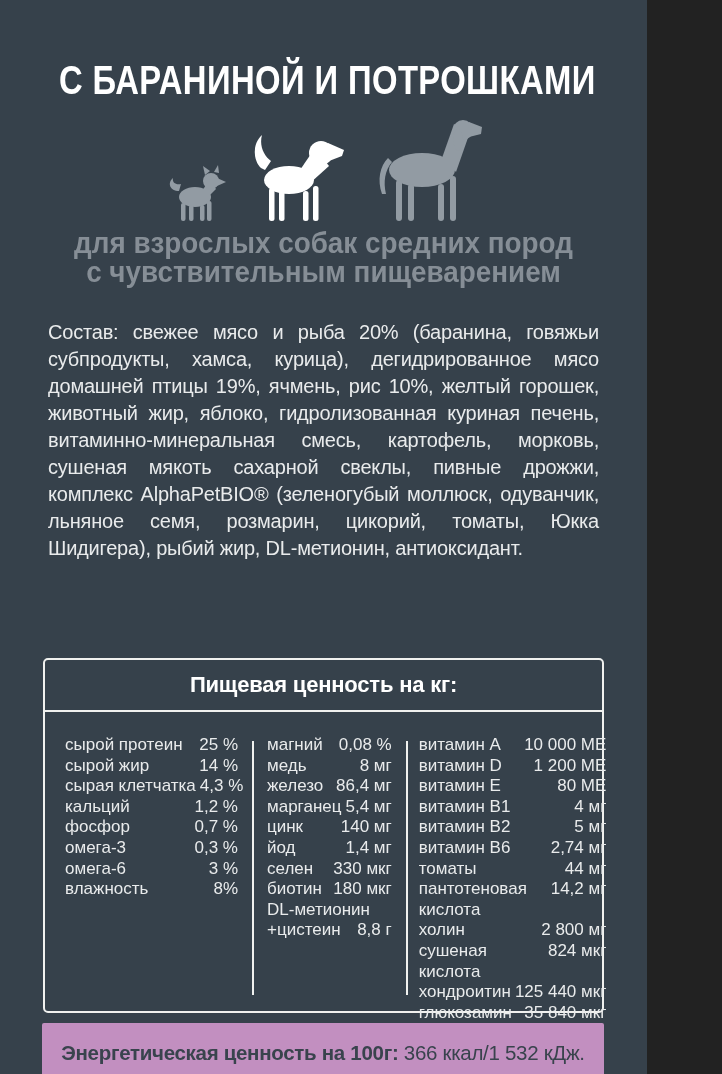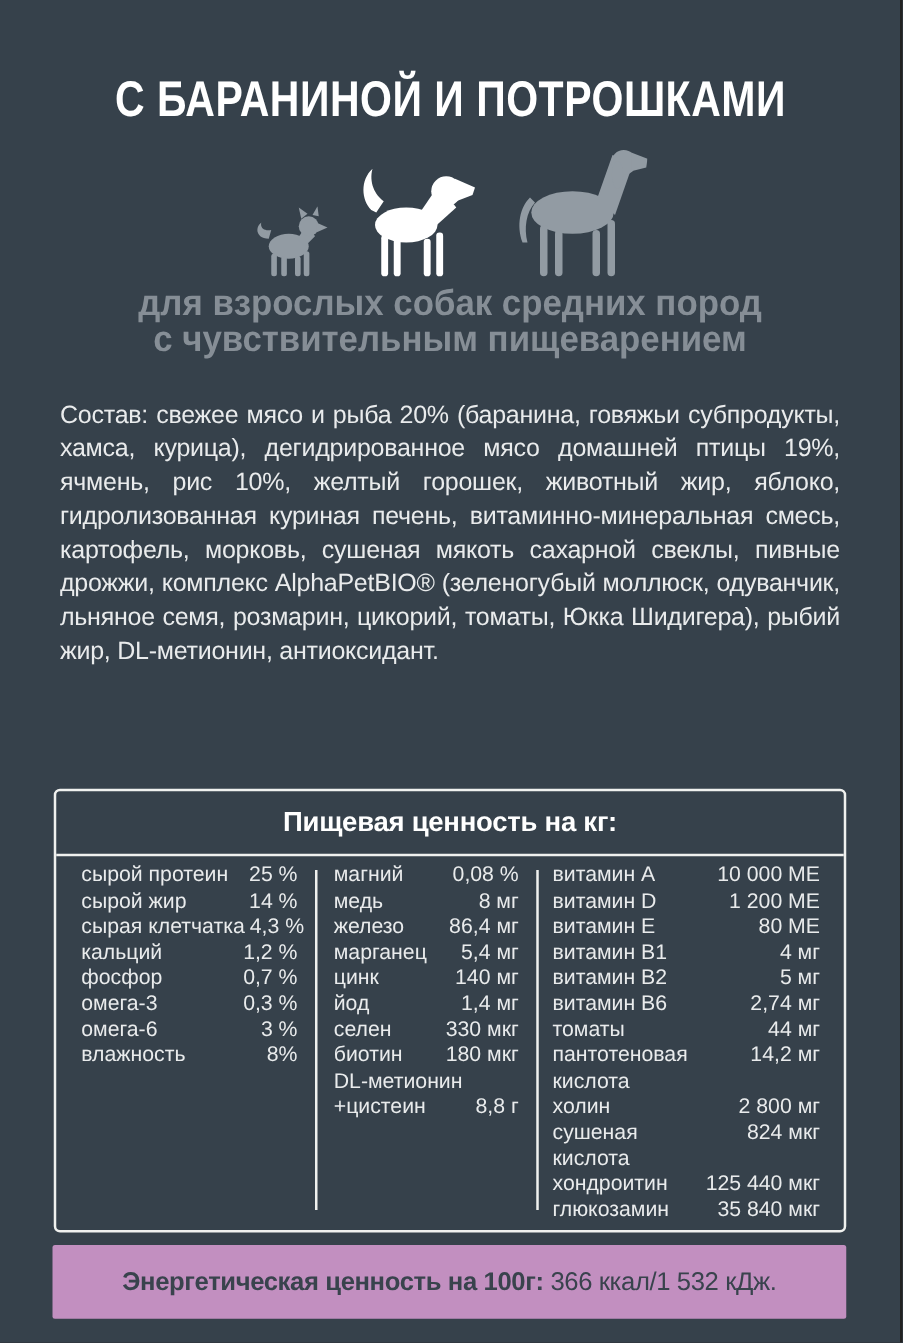--- a/index.html
+++ b/index.html
@@ -1,18 +1,18 @@
 <!DOCTYPE html>
 <html lang="ru"><head>
 <meta charset="utf-8">
 <style>
   html,body{margin:0;padding:0;}
   body{font-family:"Liberation Sans", sans-serif; background:#222;}
   .page{
-    position:relative; width:720px; height:1074px; overflow:hidden;
+    position:relative; width:647px; height:1074px; overflow:hidden;
     background:var(--background,#36414b);
     color:var(--body-text,#e9ebec);
   }
   
   .title{
     margin:0; padding-top:58px; text-align:center;
     font-size:40px; line-height:44px; font-weight:bold;
     color:var(--title-text,#ffffff);
   }
   .title-in{display:inline-block; transform:scaleX(0.82); transform-origin:50% 50%; white-space:nowrap; letter-spacing:0.5px;}
@@ -42,21 +42,21 @@
     border:2px solid var(--box-border,#f0f1ef); border-radius:5px;
   }
   .nutri-head{
     height:50px; border-bottom:2px solid var(--box-border,#f0f1ef);
     display:flex; align-items:center; justify-content:center;
     font-weight:bold; font-size:22px; color:var(--title-text,#ffffff);
     letter-spacing:-0.2px;
     text-align:center;
   }
   .nutri-body{
-    display:flex; height:299px; box-sizing:border-box; padding-top:5px;
+    display:flex; height:299px; box-sizing:border-box; padding-top:23px;
   }
   .ncol{box-sizing:border-box;}
   .ncol.c1{width:207px; padding:0 14px 0 20px;}
   .ncol.c2{width:175px; padding:0 14px 0 13px;}
   .ncol.c3{flex:1; padding:0 19px 0 11px;}
   .vline{
     width:2px; background:var(--box-border,#f0f1ef);
     margin:6px 0 16px 0; flex:0 0 2px;
   }
   .nrow{

